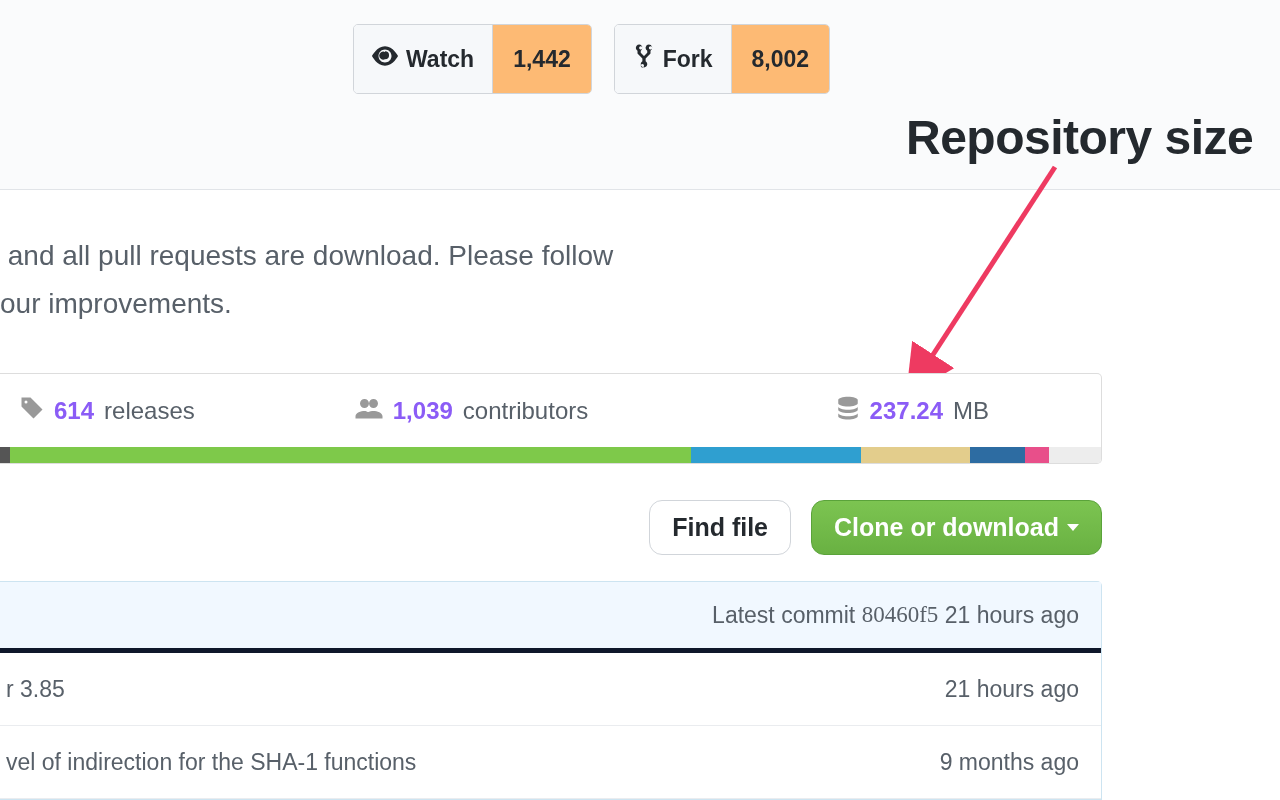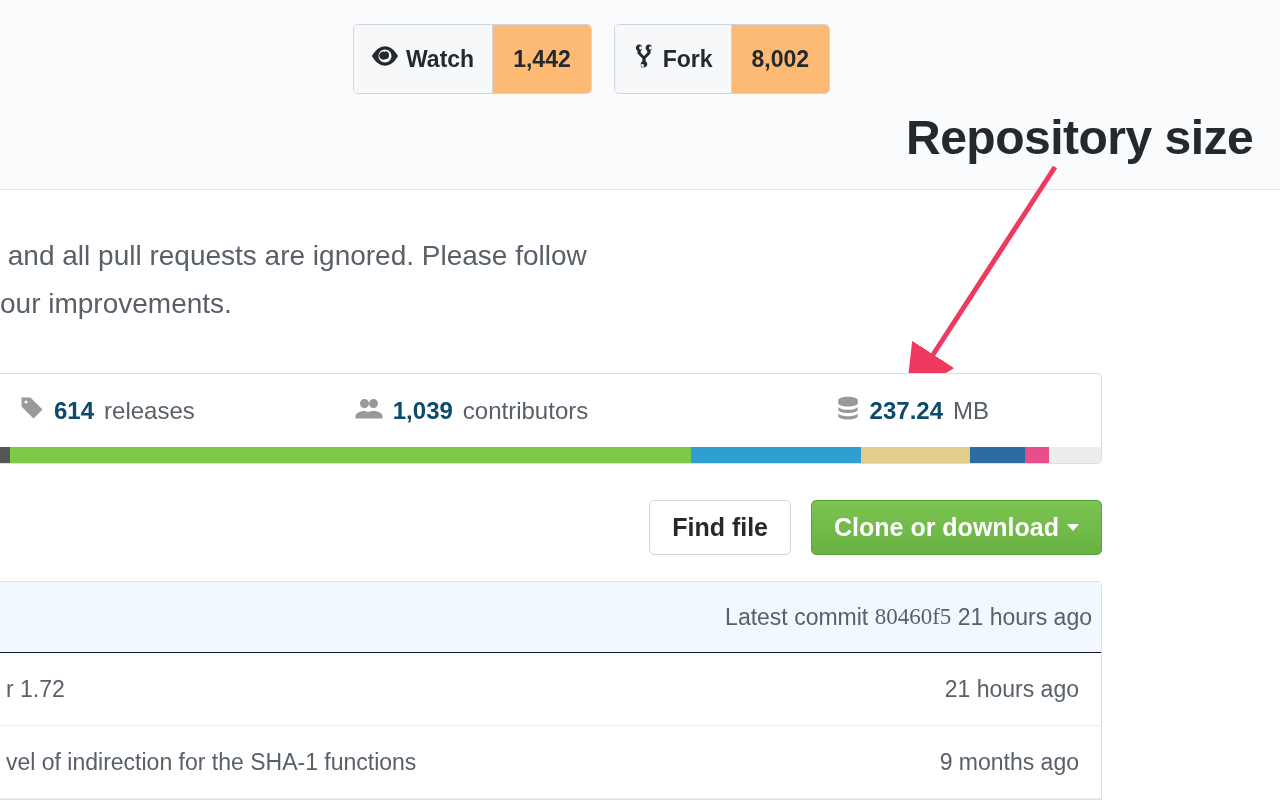--- a/index.html
+++ b/index.html
@@ -98,40 +98,40 @@
     align-items: center;
   }
   .stat {
     display: inline-flex;
     align-items: center;
     gap: 10px;
     font-size: 24px;
     color: #586069;
     cursor: pointer;
   }
-  .stat .num { font-weight: 700; color: #0c4a6e; }
+  .stat .num { font-weight: 700; color: #8b5cf6; }
   .stat svg { fill: #999; }
   .stat-releases { margin-left: 20px; }
   .stat-contrib { margin-left: 160px; }
   .stat-size { margin-left: auto; margin-right: 112px; }
 
   .langbar { height: 16px; display: flex; width: 100%; }
   .langseg { height: 100%; }
 
   
   .actions {
     position: absolute;
     top: 500px;
     right: 178px;
     display: flex;
     gap: 20px;
   }
   .btn-outline, .btn-green {
     height: 55px;
-    border-radius: 5px;
+    border-radius: 13px;
     font-size: 25px;
     font-weight: 600;
     display: inline-flex;
     align-items: center;
     padding: 0 22px;
     cursor: pointer;
   }
   .btn-outline {
     background: #fff;
     border: 1px solid #d1d5da;
@@ -161,24 +161,24 @@
     border-left: none;
     border-radius: 0 5px 0 0;
     background: #fff;
   }
   .filehdr {
     background: #f1f8ff;
     height: 71px;
     display: flex;
     align-items: center;
     justify-content: flex-end;
-    padding-right: 9px;
+    padding-right: 22px;
     font-size: 23px;
     color: #586069;
-    border-bottom: 1px solid #0f172a;
+    border-bottom: 5px solid #0f172a;
   }
   .filehdr .sha { font-family: Liberation Serif, serif; color: #586069; }
   .filerow {
     height: 73px;
     display: flex;
     align-items: center;
     border-bottom: 1px solid #eaecef;
     font-size: 23px;
     color: #586069;
   }
@@ -222,21 +222,21 @@
 
 <svg class="arrow-svg" width="180" height="250">
   <defs>
     <marker id="ah" markerWidth="12" markerHeight="12" refX="3" refY="5" orient="auto">
       <path d="M0,0 L10,5 L0,10 z" fill="#ee3a61"></path>
     </marker>
   </defs>
   <line x1="150" y1="15" x2="20" y2="215" stroke="#ee3a61" stroke-width="5" marker-end="url(#ah)"></line>
 </svg>
 
-<div class="desc"><span> and all pull requests are ignored. Please follow</span>
+<div class="desc"><span> and all pull requests are download. Please follow</span>
 <span>our improvements.</span></div>
 
 <div class="statsbox">
   <div class="statsrow">
     <a class="stat stat-releases">
       <span>
         <svg width="24" height="24" viewBox="0 0 16 16">
             <path d="M7 1H1v6l8 8 6-6-8-8zM4 5a1 1 0 1 1 0-2 1 1 0 0 1 0 2z"></path>
           </svg>
       </span>
@@ -281,20 +281,20 @@
   </button>
 </div>
 
 <div class="filebox">
   <div class="filehdr">
     <span>Latest commit</span>&nbsp;
     <span class="sha">80460f5</span>&nbsp;
     <span>21 hours ago</span>
   </div>
   <div class="filerow">
-    <span class="msg">r 1.72</span>
+    <span class="msg">r 3.85</span>
     <span class="time">21 hours ago</span>
   </div>
   <div class="filerow">
     <span class="msg">vel of indirection for the SHA-1 functions</span>
     <span class="time">9 months ago</span>
   </div>
 </div>
 
 </body></html>

